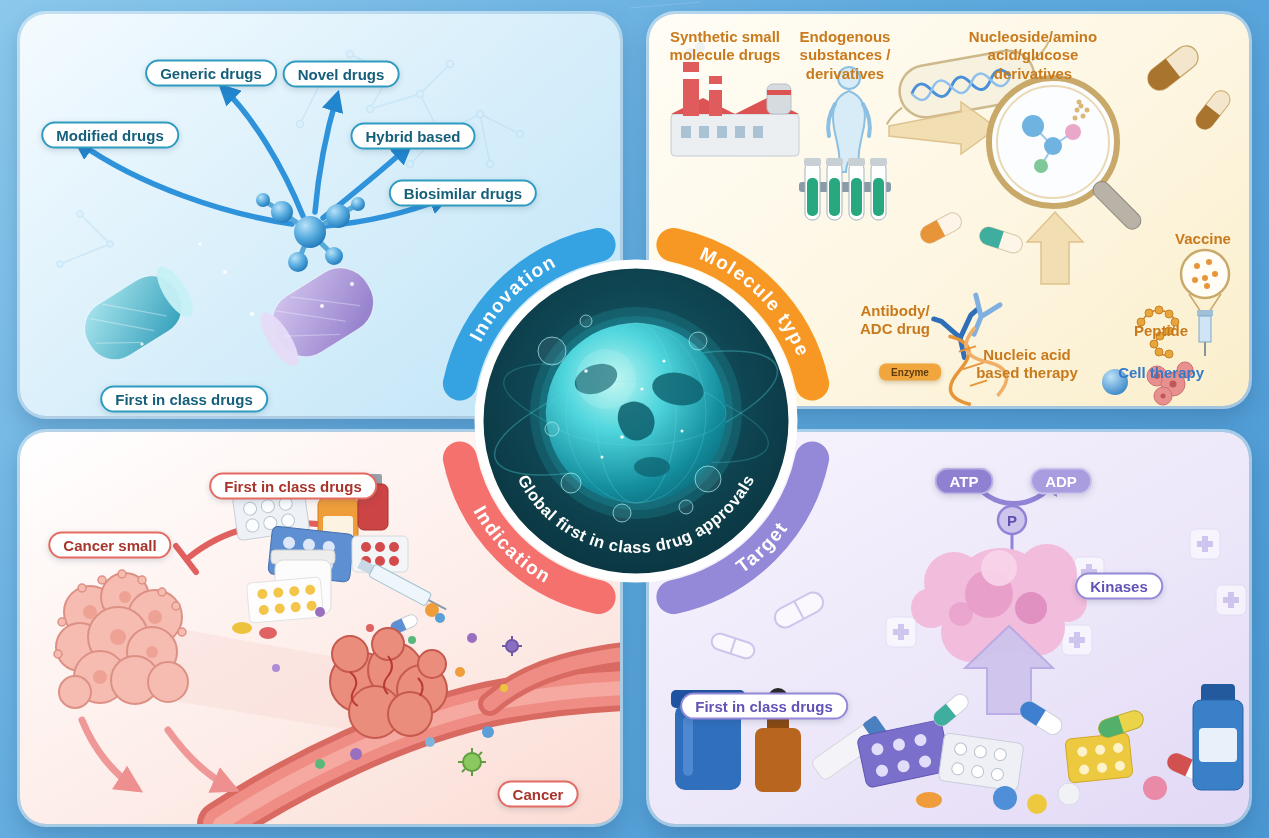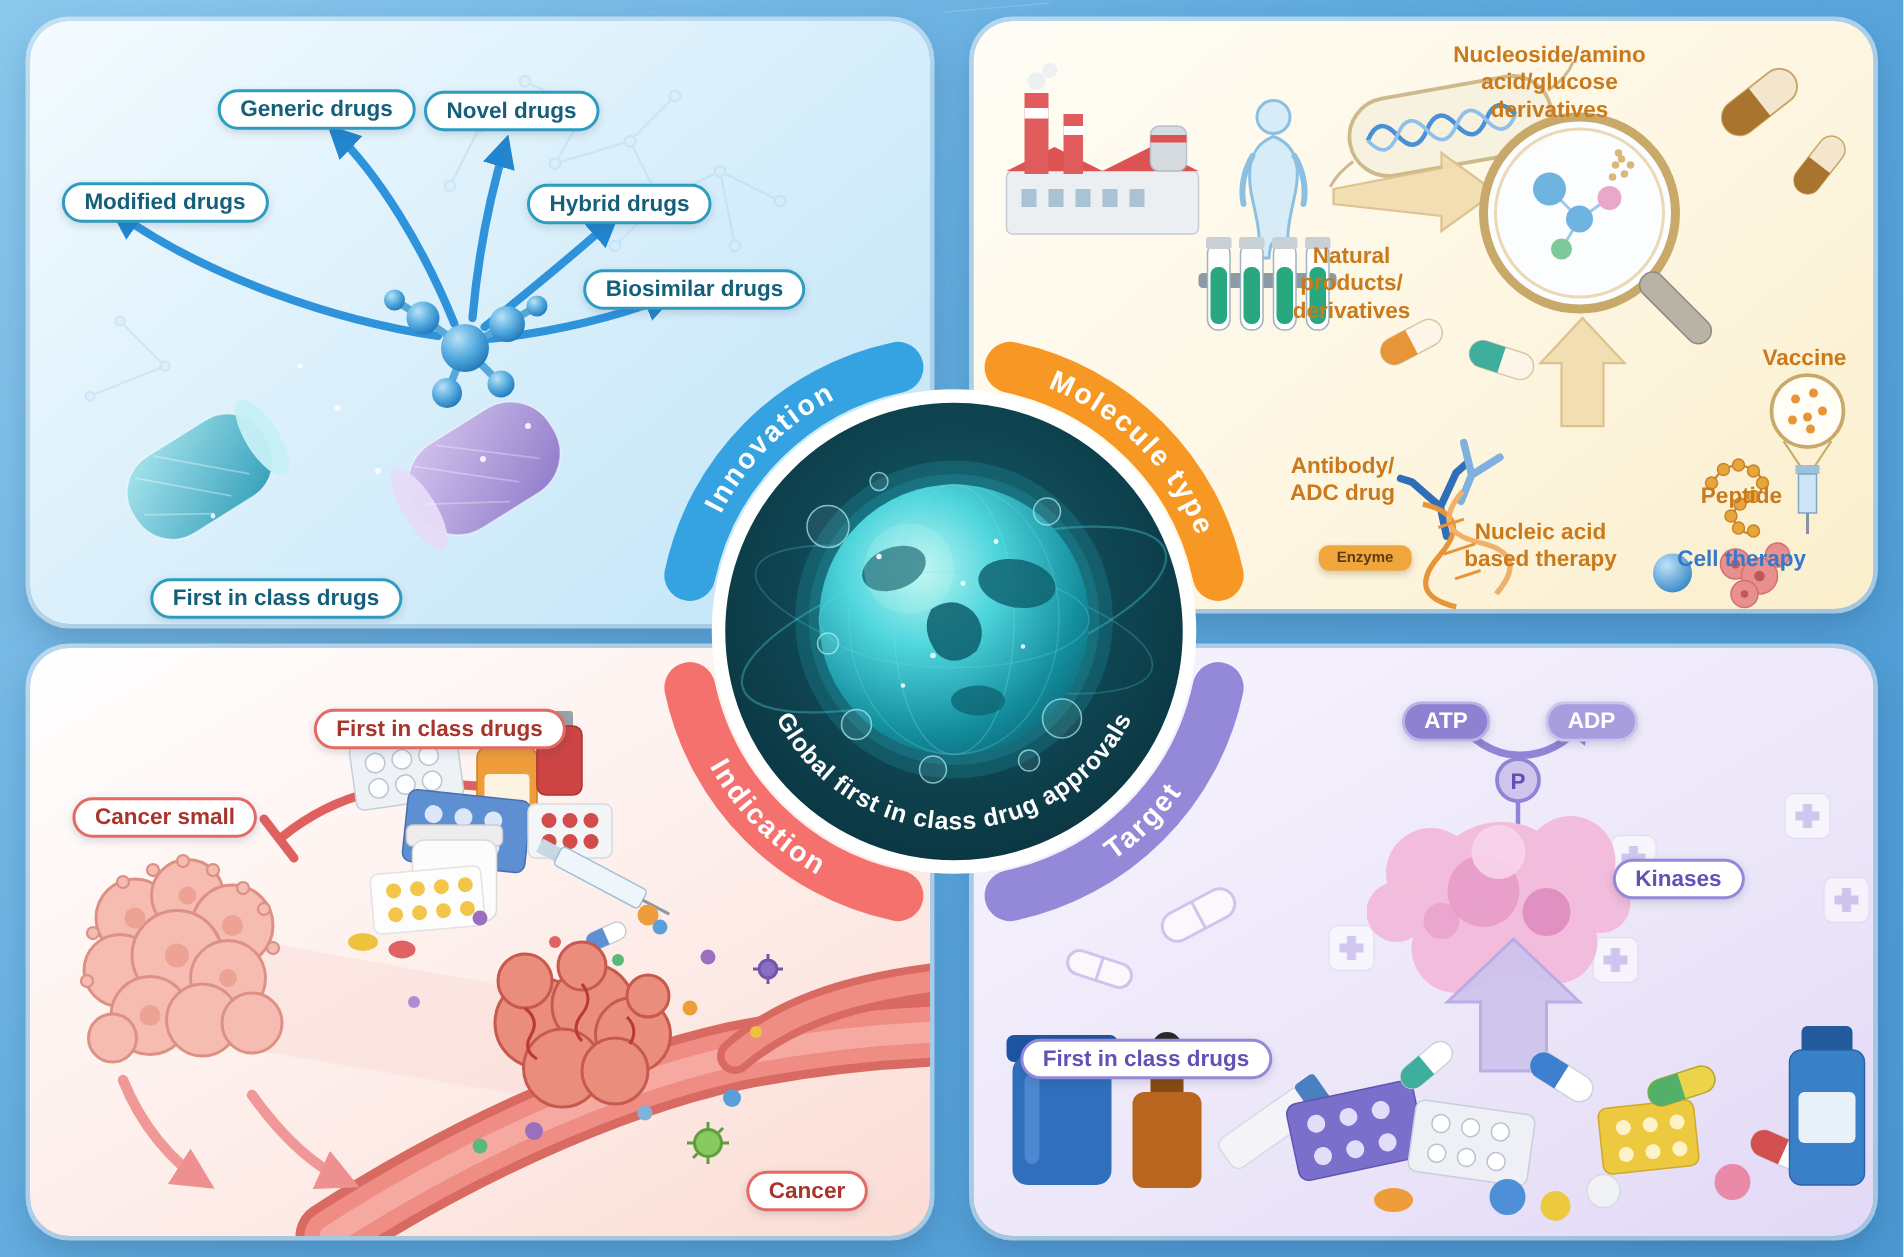--- a/index.html
+++ b/index.html
@@ -147,21 +147,21 @@
           <circle cx="232" cy="300" r="2"></circle>
           <circle cx="180" cy="230" r="1.6"></circle>
         <circle cx="302" cy="292" r="2"></circle>
           <circle cx="122" cy="330" r="1.6"></circle>
           <circle cx="332" cy="270" r="2"></circle>
       </g>
     </svg>
     <div class="badge badge-teal" style="left:191px;top:37px">Generic drugs</div>
     <div class="badge badge-teal" style="left:321px;top:38px">Novel drugs</div>
     <div class="badge badge-teal" style="left:90px;top:99px">Modified drugs</div>
-    <div class="badge badge-teal" style="left:393px;top:100px">Hybrid drugs</div>
+    <div class="badge badge-teal" style="left:393px;top:100px">Hybrid based</div>
     <div class="badge badge-teal" style="left:443px;top:157px">Biosimilar drugs</div>
     <div class="badge badge-teal" style="left:164px;top:363px">First in class drugs</div>
   </div>
 
   <div class="panel" id="panel-molecule">
     <svg class="art" width="600" height="392" viewBox="0 0 600 392">
       <defs>
         <radialGradient id="sphereBlue" cx="35%" cy="30%" r="75%">
           <stop offset="0%" stop-color="#bfe2f8"></stop>
             <stop offset="100%" stop-color="#3a88c8"></stop>
@@ -324,22 +324,23 @@
             <circle cx="514" cy="382" r="9"></circle>
             <circle cx="536" cy="356" r="8"></circle>
           </g>
         <g fill="#c05858">
             <circle cx="508" cy="362" r="3"></circle>
             <circle cx="524" cy="370" r="3.5"></circle>
             <circle cx="514" cy="382" r="2.5"></circle>
           </g>
       </g>
     </svg>
+    <div class="mol-label" style="left:76px;top:14px;width:140px">Synthetic small molecule drugs</div>
+    <div class="mol-label" style="left:196px;top:14px;width:100px">Endogenous substances / derivatives</div>
     <div class="mol-label" style="left:384px;top:14px;width:150px">Nucleoside/amino acid/glucose derivatives</div>
-    <div class="mol-label" style="left:252px;top:148px;width:90px">Natural products/ derivatives</div>
     <div class="mol-label" style="left:554px;top:216px;width:80px">Vaccine</div>
     <div class="mol-label" style="left:246px;top:288px;width:90px">Antibody/ ADC drug</div>
     <div class="enzyme-badge" style="left:261px;top:358px">Enzyme</div>
     <div class="mol-label" style="left:378px;top:332px;width:110px">Nucleic acid based therapy</div>
     <div class="mol-label" style="left:512px;top:308px;width:80px">Peptide</div>
     <div class="mol-label blue" style="left:500px;top:350px;width:110px">Cell therapy</div>
   </div>
 
   <div class="panel" id="panel-indication">
     <svg class="art" width="600" height="392" viewBox="0 0 600 392">

